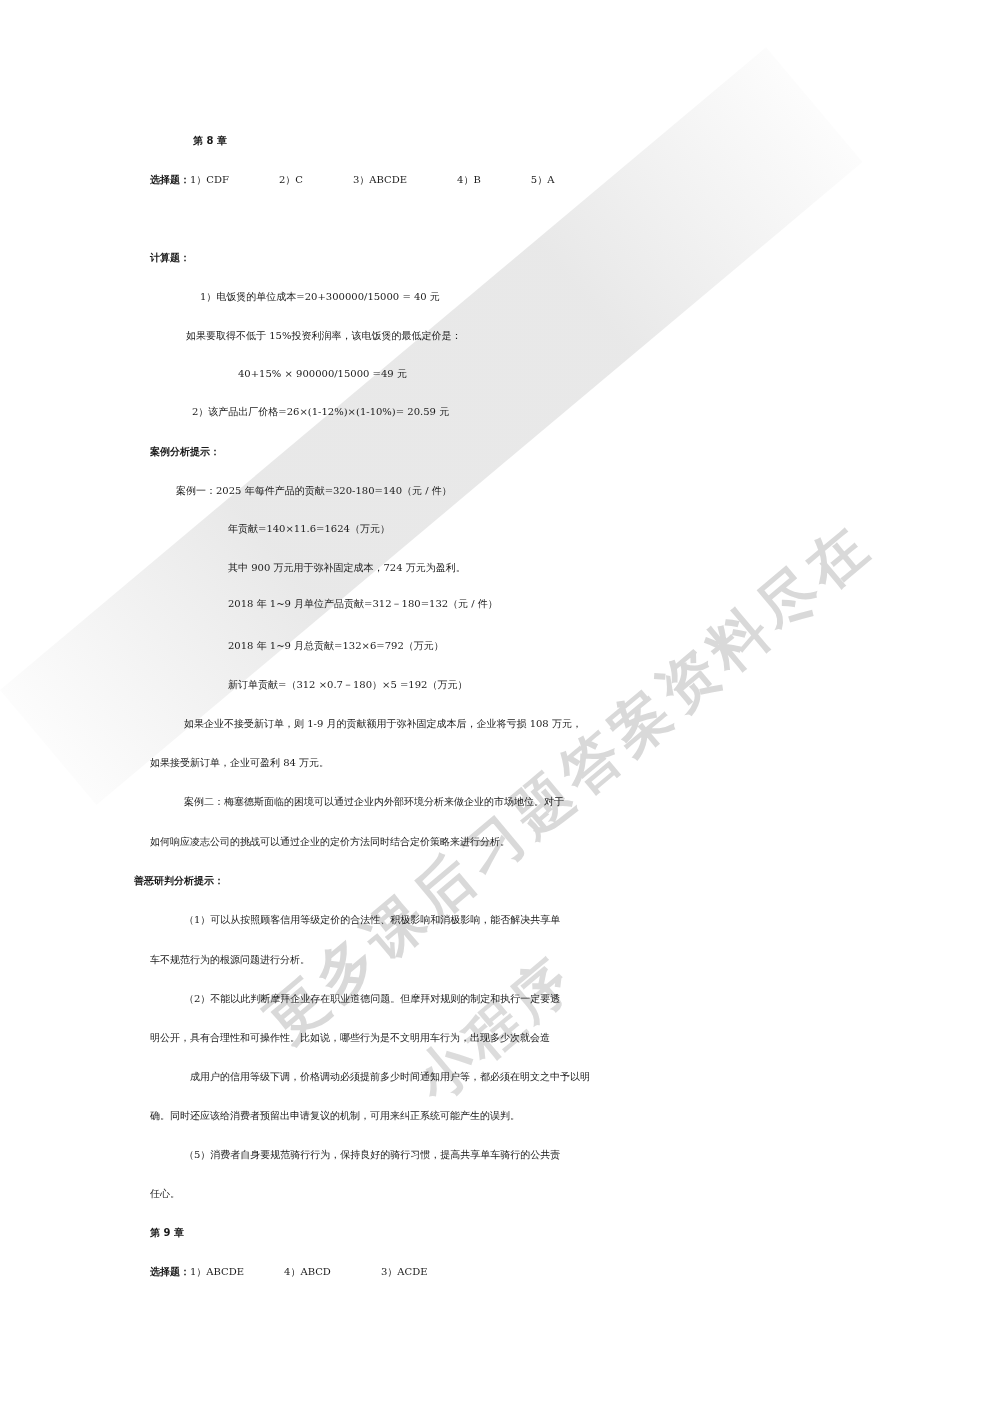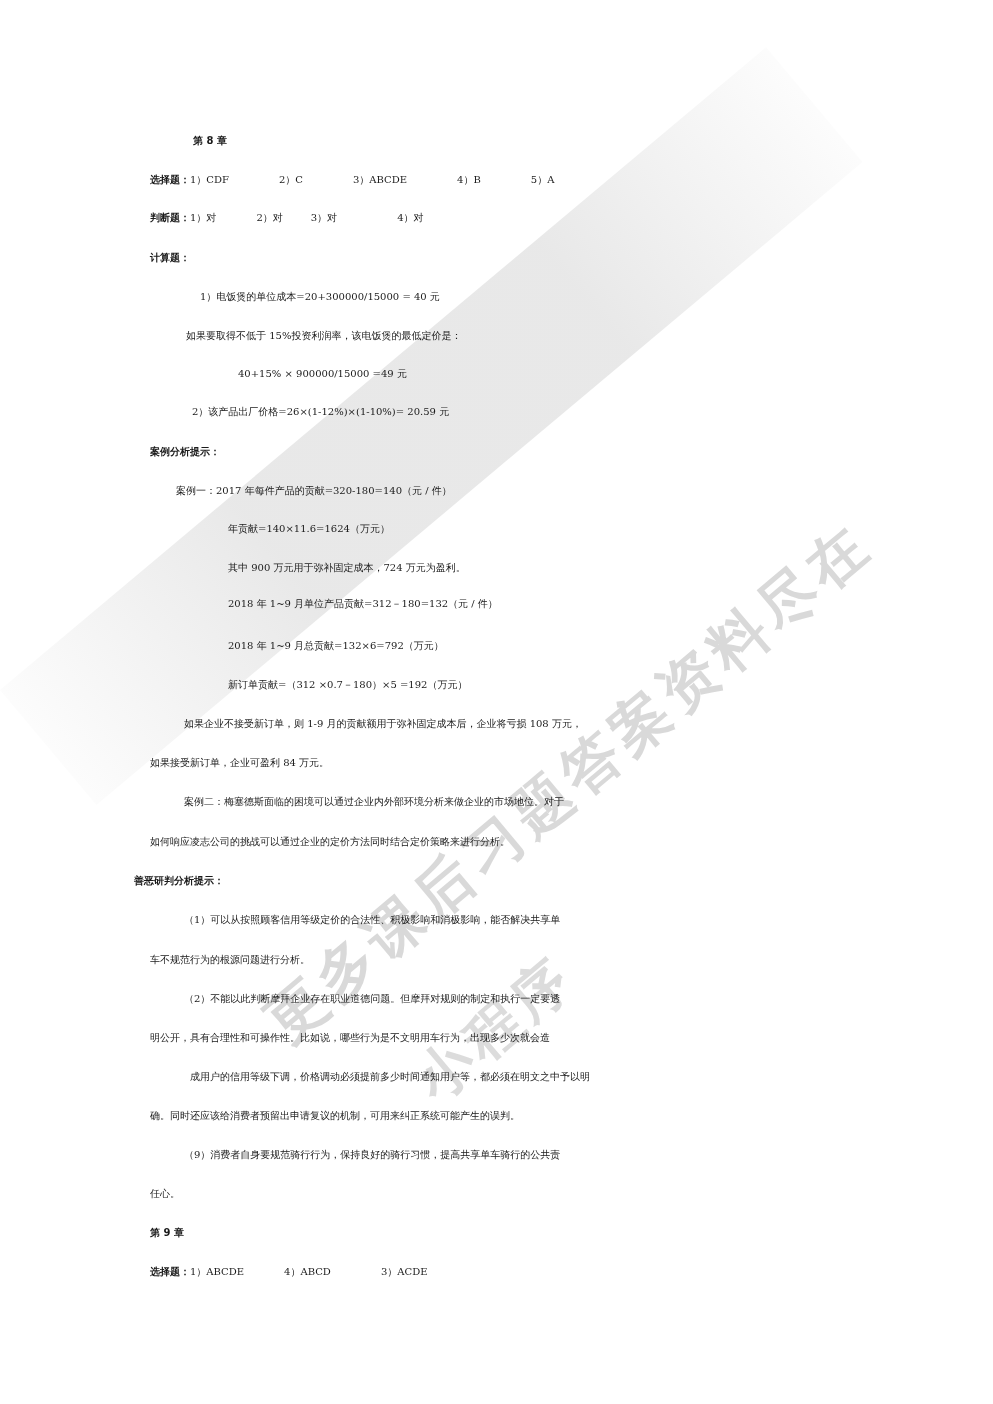--- a/index.html
+++ b/index.html
@@ -36,50 +36,47 @@
   <div class="wm-band"></div>
   <div class="wm-text" style="left:250px; top:1000px; transform: rotate(-40deg); transform-origin: 0 0;">更多课后习题答案资料尽在</div>
   <div class="wm-text2" style="left:400px; top:1060px; transform: rotate(-40deg); transform-origin: 0 0;">小程序</div>
 
   <div class="line bold" style="left:193px; top:131px;">第 8 章</div>
 
   <div class="line" style="left:150px; top:170px;">
     <span class="bold">选择题：</span><span>1）CDF</span><span class="gap" style="width:50px"></span><span>2）C</span><span class="gap" style="width:50px"></span><span>3）ABCDE</span><span class="gap" style="width:50px"></span><span>4）B</span><span class="gap" style="width:50px"></span><span>5）A</span>
   </div>
 
-  <div class="line" style="left:150px; top:208px;">
-    <span class="bold">判断题：</span><span>1）对</span><span class="gap" style="width:40px"></span><span>2）对</span><span class="gap" style="width:28px"></span><span>3）对</span><span class="gap" style="width:60px"></span><span>4）对</span>
-  </div>
 
   <div class="line bold" style="left:150px; top:248px;">计算题：</div>
   <div class="line" style="left:200px; top:287px;">1）电饭煲的单位成本=20+300000/15000 = 40 元</div>
   <div class="line" style="left:186px; top:326px;">如果要取得不低于 15%投资利润率，该电饭煲的最低定价是：</div>
   <div class="line" style="left:238px; top:364px;">40+15% × 900000/15000 =49 元</div>
   <div class="line" style="left:192px; top:402px;">2）该产品出厂价格=26×(1-12%)×(1-10%)= 20.59 元</div>
 
   <div class="line bold" style="left:150px; top:442px;">案例分析提示：</div>
-  <div class="line" style="left:176px; top:481px;">案例一：2017 年每件产品的贡献=320-180=140（元 / 件）</div>
+  <div class="line" style="left:176px; top:481px;">案例一：2025 年每件产品的贡献=320-180=140（元 / 件）</div>
   <div class="line" style="left:228px; top:519px;">年贡献=140×11.6=1624（万元）</div>
   <div class="line" style="left:228px; top:558px;">其中 900 万元用于弥补固定成本，724 万元为盈利。</div>
   <div class="line" style="left:228px; top:594px;">2018 年 1~9 月单位产品贡献=312－180=132（元 / 件）</div>
   <div class="line" style="left:228px; top:636px;">2018 年 1~9 月总贡献=132×6=792（万元）</div>
   <div class="line" style="left:228px; top:675px;">新订单贡献=（312 ×0.7－180）×5 =192（万元）</div>
   <div class="line" style="left:184px; top:714px;">如果企业不接受新订单，则 1-9 月的贡献额用于弥补固定成本后，企业将亏损 108 万元，</div>
   <div class="line" style="left:150px; top:753px;">如果接受新订单，企业可盈利 84 万元。</div>
   <div class="line" style="left:184px; top:792px;">案例二：梅塞德斯面临的困境可以通过企业内外部环境分析来做企业的市场地位。对于</div>
   <div class="line" style="left:150px; top:832px;">如何响应凌志公司的挑战可以通过企业的定价方法同时结合定价策略来进行分析。</div>
 
   <div class="line bold" style="left:134px; top:871px;">善恶研判分析提示：</div>
   <div class="line" style="left:184px; top:910px;">（1）可以从按照顾客信用等级定价的合法性、积极影响和消极影响，能否解决共享单</div>
   <div class="line" style="left:150px; top:950px;">车不规范行为的根源问题进行分析。</div>
   <div class="line" style="left:184px; top:989px;">（2）不能以此判断摩拜企业存在职业道德问题。但摩拜对规则的制定和执行一定要透</div>
   <div class="line" style="left:150px; top:1028px;">明公开，具有合理性和可操作性。比如说，哪些行为是不文明用车行为，出现多少次就会造</div>
   <div class="line" style="left:150px; top:1067px;margin-left:40px;">成用户的信用等级下调，价格调动必须提前多少时间通知用户等，都必须在明文之中予以明</div>
   <div class="line" style="left:150px; top:1106px;">确。同时还应该给消费者预留出申请复议的机制，可用来纠正系统可能产生的误判。</div>
-  <div class="line" style="left:184px; top:1145px;">（9）消费者自身要规范骑行行为，保持良好的骑行习惯，提高共享单车骑行的公共责</div>
+  <div class="line" style="left:184px; top:1145px;">（5）消费者自身要规范骑行行为，保持良好的骑行习惯，提高共享单车骑行的公共责</div>
   <div class="line" style="left:150px; top:1184px;">任心。</div>
 
   <div class="line bold" style="left:150px; top:1223px;">第 9 章</div>
   <div class="line" style="left:150px; top:1262px;">
     <span class="bold">选择题：</span><span>1）ABCDE</span><span class="gap" style="width:40px"></span><span>4）ABCD</span><span class="gap" style="width:50px"></span><span>3）ACDE</span>
   </div>
 
 </div>
 
 </body></html>

